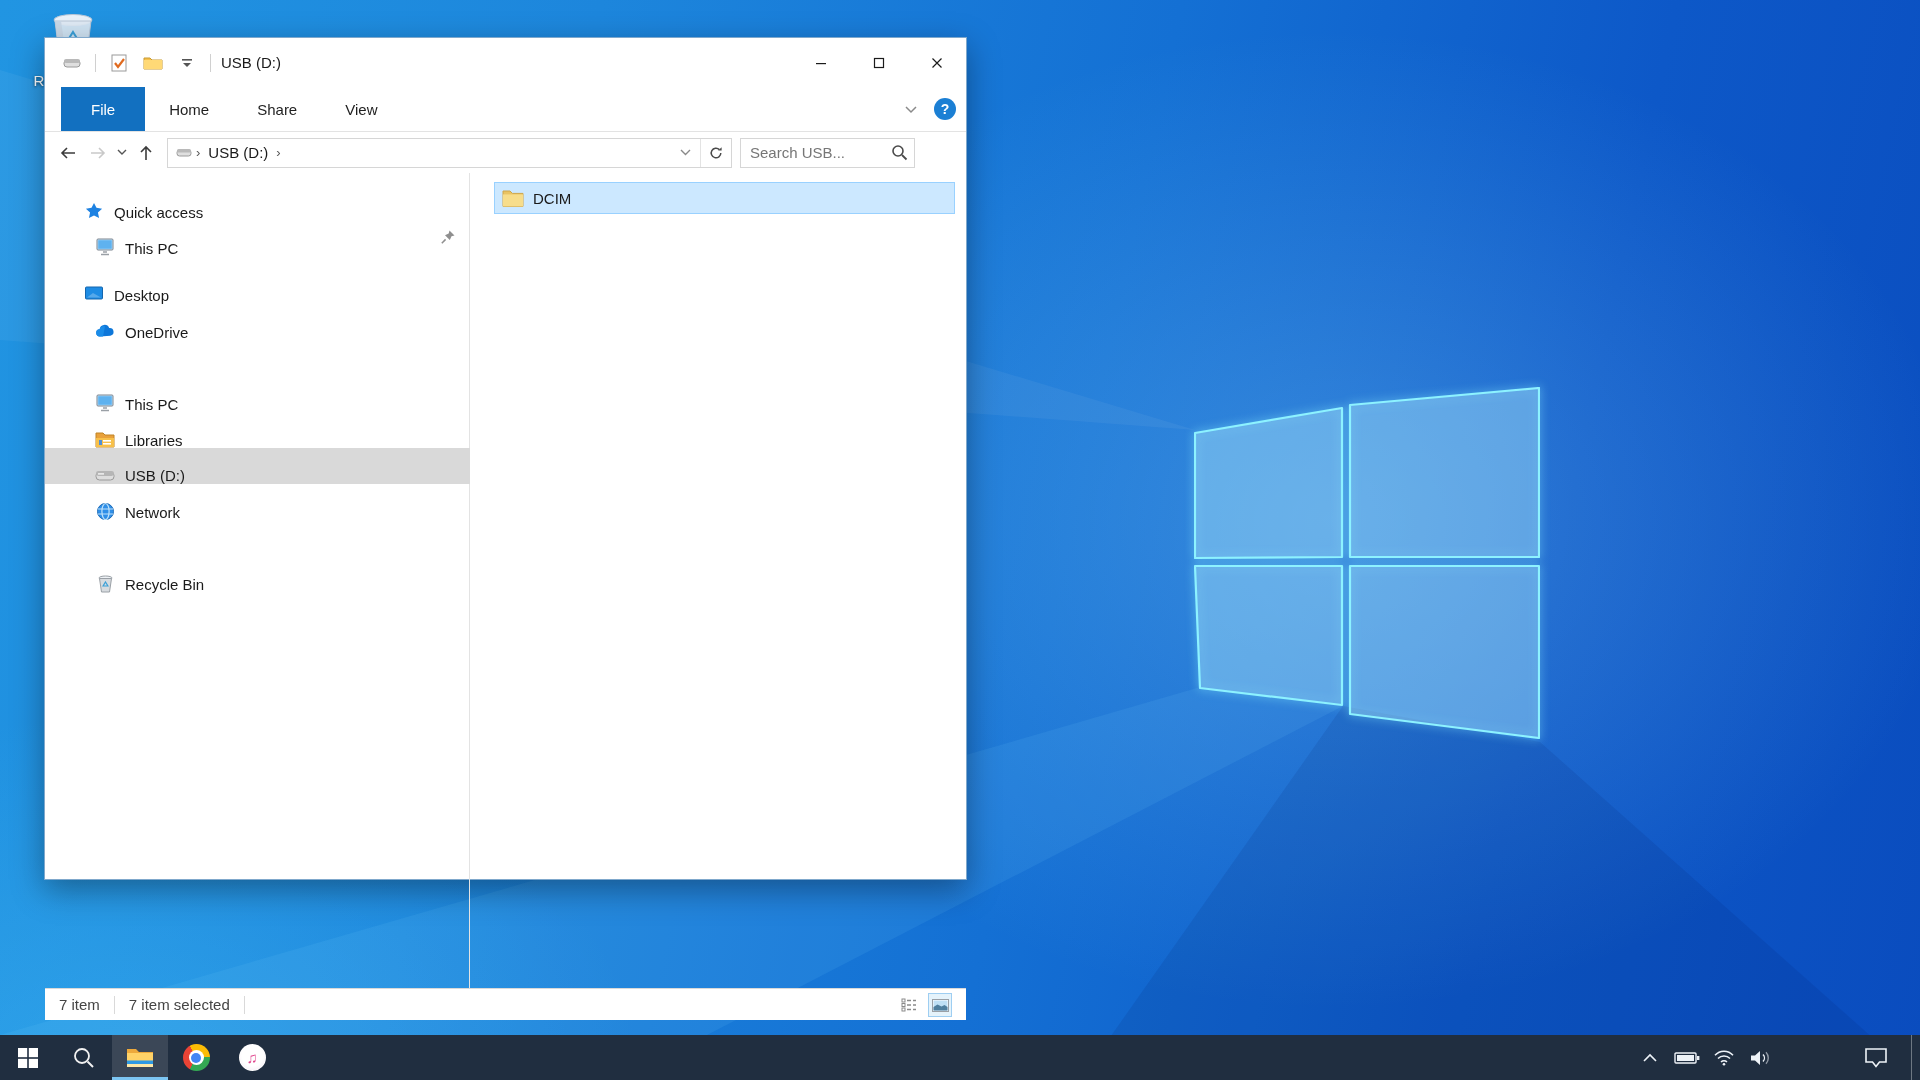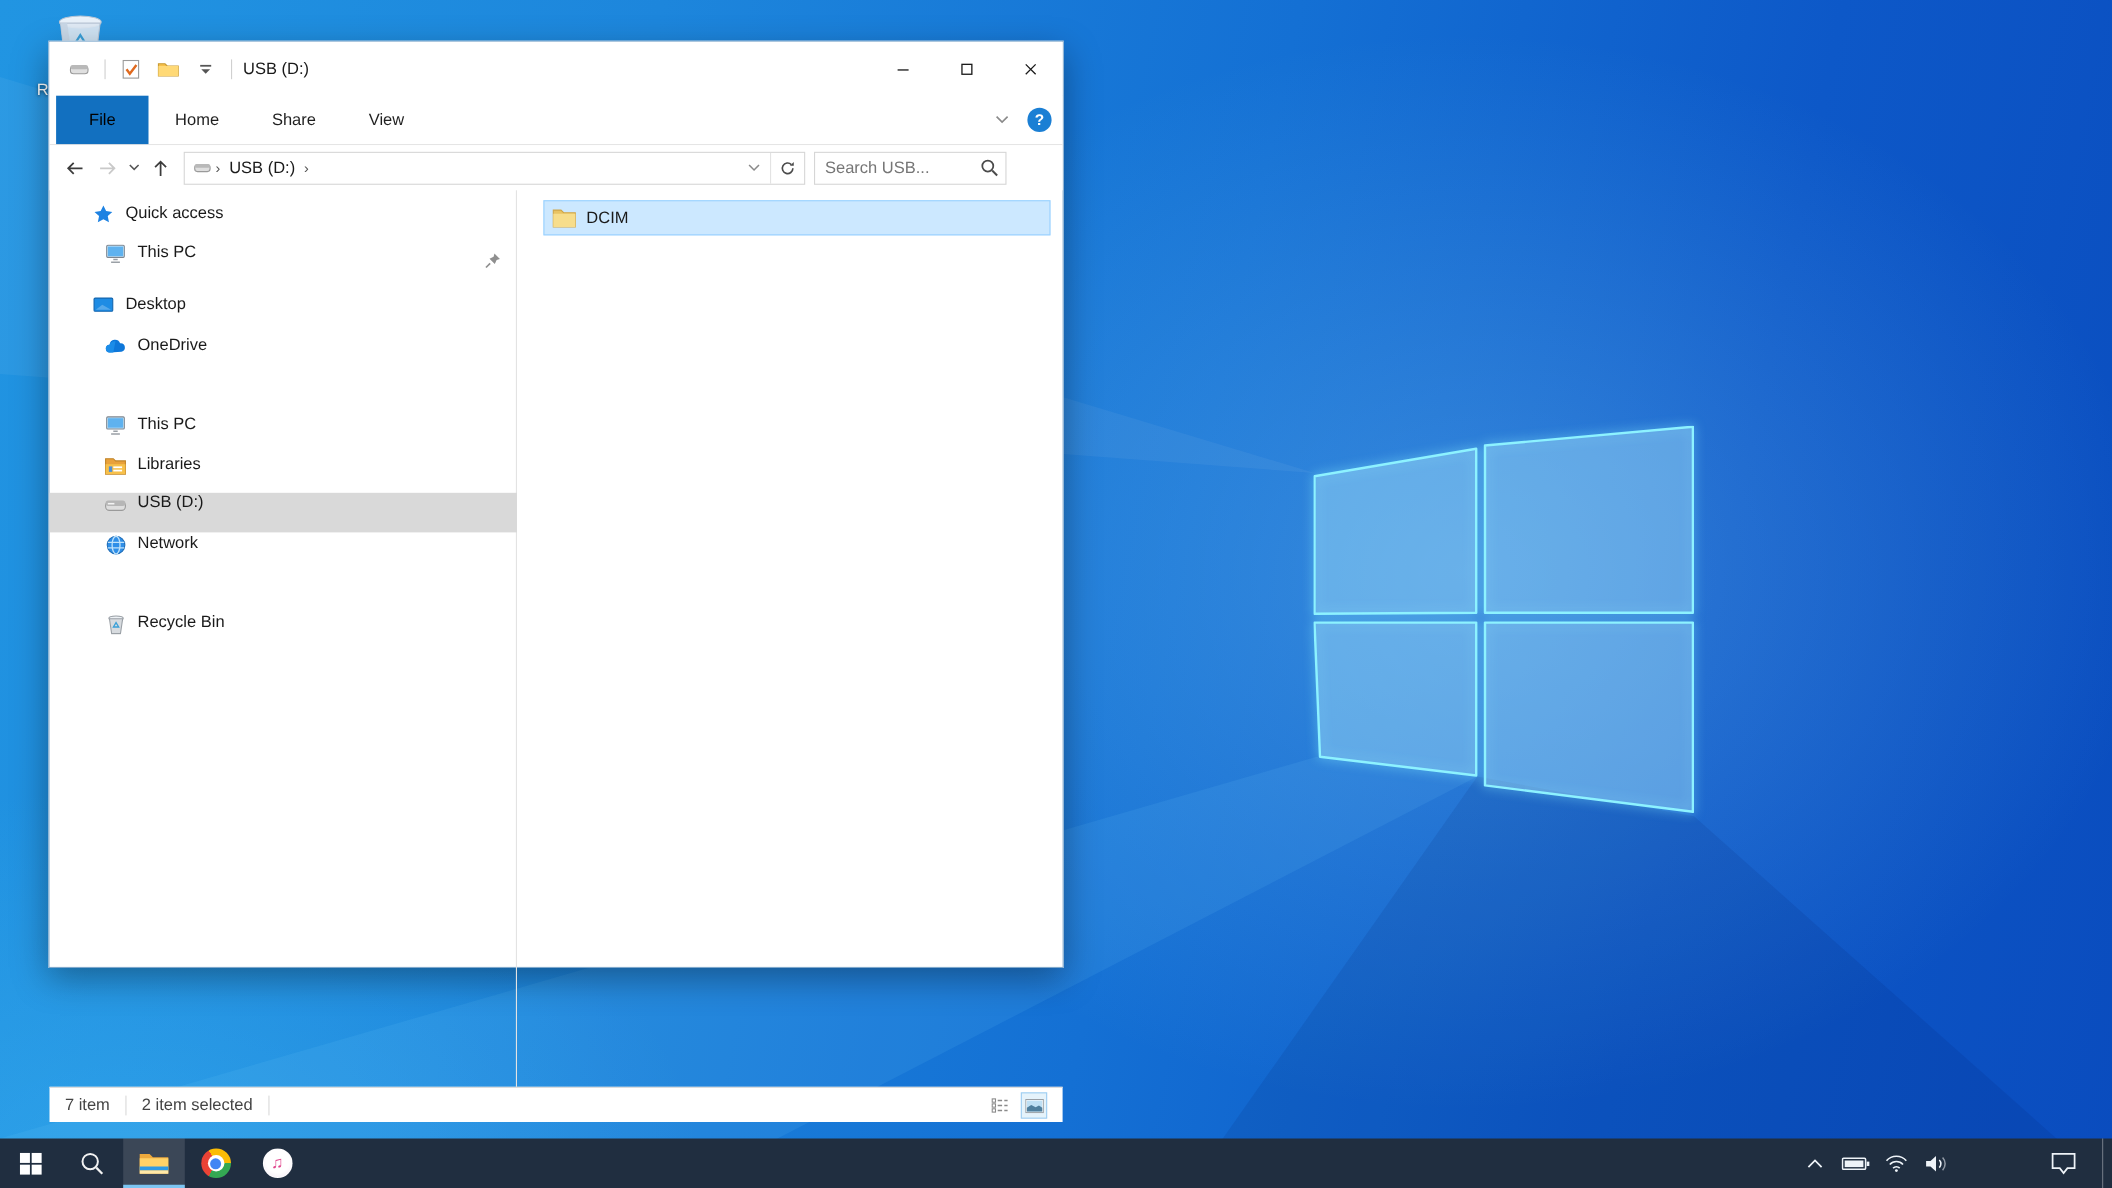--- a/index.html
+++ b/index.html
@@ -34,21 +34,21 @@
   .qat{display:flex;align-items:center;gap:12px;padding-left:16px;}
   .qat .sep{width:1px;height:18px;background:#d0d0d0;}
   .qbtn{display:flex;align-items:center;justify-content:center;width:22px;height:22px;}
   #win-title{font-size:15px;color:#1a1a1a;margin-left:10px;white-space:nowrap;}
   #caption-btns{position:absolute;right:0;top:0;height:49px;display:flex;}
   .cap{width:58px;height:100%;display:flex;align-items:center;justify-content:center;}
 
   #tabrow{left:0;top:49px;width:100%;height:45px;background:#fff;border-bottom:1px solid #e3e3e3;
     display:flex;align-items:stretch;box-sizing:border-box;}
   .tab{display:flex;align-items:center;padding:0 24px;font-size:15px;color:#1f1f1f;}
-  .tab.file{background:#1270c0;color:#000000;padding:0 30px;margin-left:6px;}
+  .tab.file{background:#1270c0;color:#ffffff;padding:0 30px;margin-left:16px;}
   #ribbon-right{position:absolute;right:10px;top:49px;height:44px;display:flex;align-items:center;gap:16px;}
   #help-btn{width:22px;height:22px;border-radius:50%;background:#1b7fd4;color:#fff;font-size:14px;
     font-weight:bold;display:flex;align-items:center;justify-content:center;}
 
   #addrrow{left:0;top:94px;width:100%;height:41px;background:#fff;display:flex;align-items:center;}
   .navbtn{display:flex;align-items:center;justify-content:center;width:30px;height:30px;}
   #addr-box{width:565px;height:30px;border:1px solid #d6d6d6;display:flex;align-items:center;
     box-sizing:border-box;margin-left:6px;background:#fff;}
   #addr-box .crumb{font-size:15px;color:#1a1a1a;padding:0 4px;white-space:nowrap;}
   #addr-box .chev{color:#555;font-size:13px;padding:0 4px;}
@@ -56,21 +56,21 @@
   #addr-drop{width:30px;height:100%;display:flex;align-items:center;justify-content:center;}
   #addr-refresh{width:30px;height:100%;display:flex;align-items:center;justify-content:center;border-left:1px solid #e3e3e3;}
   #search-box{position:relative;width:175px;height:30px;margin-left:8px;}
   #search-input{width:100%;height:100%;border:1px solid #d6d6d6;box-sizing:border-box;
     font-family:"Liberation Sans",sans-serif;font-size:15px;padding:0 30px 0 9px;color:#0f172a;outline:none;}
   #search-input::placeholder{color:#767676;}
   #search-mag{position:absolute;right:7px;top:6px;}
 
   #content{left:0;top:135px;width:100%;height:815px;}
   #sidebar{left:0;top:0;width:425px;height:100%;border-right:1px solid #e3e3e3;box-sizing:border-box;}
-  .side-row{position:absolute;left:0;width:425px;height:36px;display:flex;align-items:flex-start;font-size:15px;color:#1a1a1a;}
+  .side-row{position:absolute;left:0;width:425px;height:36px;display:flex;align-items:flex-end;font-size:15px;color:#1a1a1a;}
   .side-row .sicon{display:flex;width:20px;height:20px;align-items:center;justify-content:center;margin-right:10px;}
   .side-row.lvl0{padding-left:39px;box-sizing:border-box;}
   .side-row.lvl1{padding-left:50px;box-sizing:border-box;}
   .side-row.selected{background:#d9d9d9;}
   .pin{position:absolute;right:14px;top:8px;}
 
   #mainpane{left:426px;top:0;right:0;bottom:0;}
   .file-row{position:absolute;left:23px;top:9px;width:461px;height:32px;display:flex;align-items:center;
     font-size:15px;color:#1a1a1a;box-sizing:border-box;}
   .file-row.selected{background:#cce8ff;border:1px solid #99d1ff;}
@@ -368,21 +368,21 @@
               </svg>
           </span>
           <span>DCIM</span>
         </div>
       </div>
     </div>
 
     <div id="statusbar" class="abs">
       <span class="stext">7 item</span>
       <span class="sdiv"></span>
-      <span class="stext">2 item selected</span>
+      <span class="stext">7 item selected</span>
       <span class="sdiv"></span>
       <div id="status-views">
         <span class="viewbtn">
           <svg width="16" height="14" viewBox="0 0 16 14">
               <rect x="1" y="1" width="3" height="3" fill="none" stroke="#8a8a8a"></rect>
               <rect x="1" y="5.5" width="3" height="3" fill="none" stroke="#8a8a8a"></rect>
               <rect x="1" y="10" width="3" height="3" fill="none" stroke="#8a8a8a"></rect>
               <path d="M6 2.5 h4 M12 2.5 h3 M6 7 h4 M12 7 h3 M6 11.5 h4 M12 11.5 h3" stroke="#8a8a8a" stroke-width="1.3"></path>
             </svg>
         </span>

